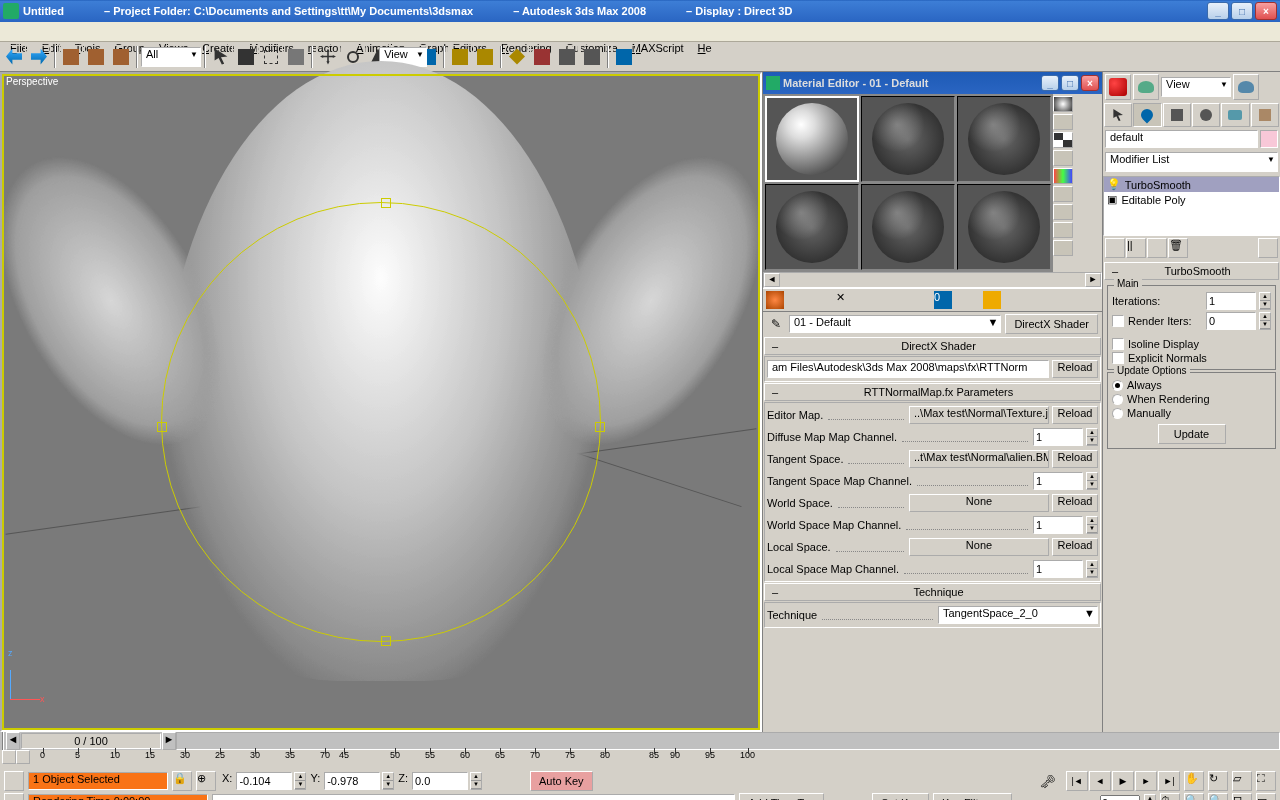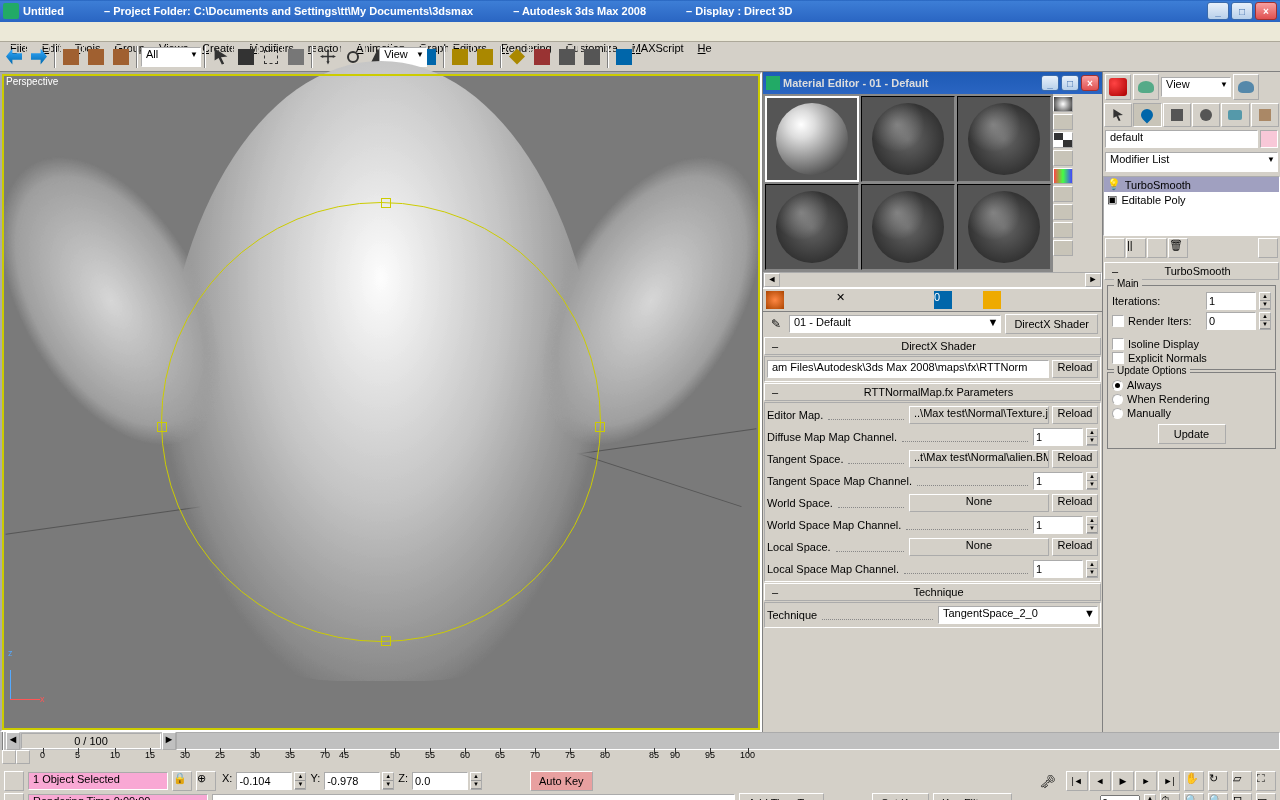--- a/index.html
+++ b/index.html
@@ -79,21 +79,21 @@
 .rb .dot .d { width:5px; height:5px; border-radius:50%; background:#000; }
 .modlist { height:60px; border:1px inset #fff; background:#fff; margin:2px 0; }
 .modlist .row { display:flex; align-items:center; gap:4px; padding:1px 3px; }
 .modlist .row.sel { background:#a0a0c0; }
 .tslider { height:18px; background:#c0c0c0; display:flex; }
 .tscounter { width:140px; border:1px inset #fff; background:#d4d0c8; text-align:center; padding:1px; margin:1px; }
 .ruler { height:20px; display:flex; align-items:flex-start; background:#d4d0c8; padding-left:40px; position:relative; }
 .tick { position:absolute; font-size:9px; top:0; }
 .tick::before { content:""; position:absolute; top:-2px; left:50%; width:1px; height:6px; background:#333; }
 .statusbar { height:30px; display:flex; align-items:center; padding:0 4px; gap:4px; }
-.sfield { height:18px; border:1px inset #fff; background:#f9a8d4; padding:0 4px; min-width:110px; }
+.sfield { height:18px; border:1px inset #fff; background:#f97316; padding:0 4px; min-width:110px; }
 .sbtn { width:20px; height:20px; border:1px outset #fff; background:#d4d0c8; }
 .xyz { display:flex; gap:2px; }
 .xyz .l { padding:0 2px; }
 .xyz .v { width:56px; height:18px; border:1px inset #fff; background:#fff; padding:0 2px; }
 .playctrl { display:flex; gap:1px; margin-left:auto; }
 .playctrl .pb { width:22px; height:20px; border:1px outset #fff; text-align:center; font-size:9px; line-height:18px; }
 </style>
 </head>
 <body>
 

